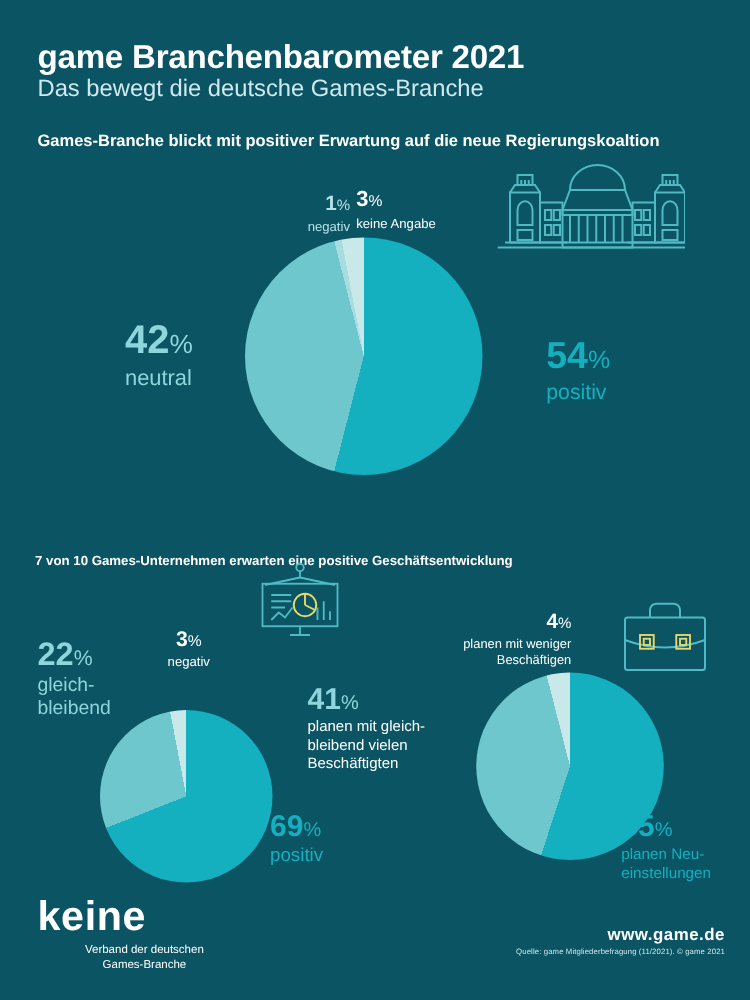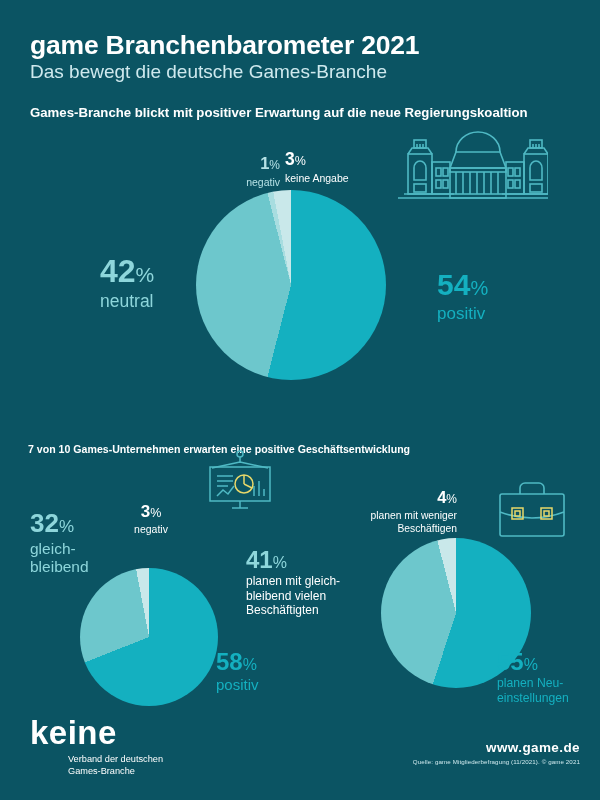--- a/index.html
+++ b/index.html
@@ -224,26 +224,26 @@
     </svg>
   </div>
 
   <div class="pie" id="pie-left" style="background:conic-gradient(#14b0c0 0deg 248.4deg, #6dc7cc 248.4deg 349.2deg, #c9e8ea 349.2deg 360deg);"></div>
 
   <div class="val lbl-3n">
     <span class="num">3</span><span class="pct">%</span>
     <span class="cap">negativ</span>
   </div>
   <div class="val lbl-28">
-    <span class="num">32</span><span class="pct">%</span>
+    <span class="num">22</span><span class="pct">%</span>
     <span class="cap" style="white-space: pre-line;">gleich-
 bleibend</span>
   </div>
   <div class="val lbl-69">
-    <span class="num">58</span><span class="pct">%</span>
+    <span class="num">69</span><span class="pct">%</span>
     <span class="cap">positiv</span>
   </div>
 
 
   <div class="icon" id="icon-briefcase">
     <svg width="80" height="62" viewBox="0 0 80 62">
       <g fill="none" stroke="#4fb9c4" stroke-width="1.6">
         <path d="M28 16 v-6 a5 5 0 0 1 5-5 h14 a5 5 0 0 1 5 5 v6"></path>
         <rect x="8" y="16" width="64" height="42" rx="2"></rect>
         <path d="M8 34 q32 12 64 0"></path>
@@ -271,21 +271,21 @@
 Beschäftigten</span>
   </div>
   <div class="val lbl-55">
     <span class="num">55</span><span class="pct">%</span>
     <span class="cap" style="white-space: pre-line;">planen Neu-
 einstellungen</span>
   </div>
 
   <div id="logo-wrap">
     <div class="logo-word">keine</div>
-    <div class="logo-sub" style="white-space: pre-line;">Verband der deutschen
+    <div class="logo-sub" style="white-space: pre-line; text-align: center;">Verband der deutschen
 Games-Branche</div>
   </div>
 
   <div id="footer-right">
     <div class="web">www.game.de</div>
     <div class="source">Quelle: game Mitgliederbefragung (11/2021). © game 2021</div>
   </div>
 
 </div>
 

